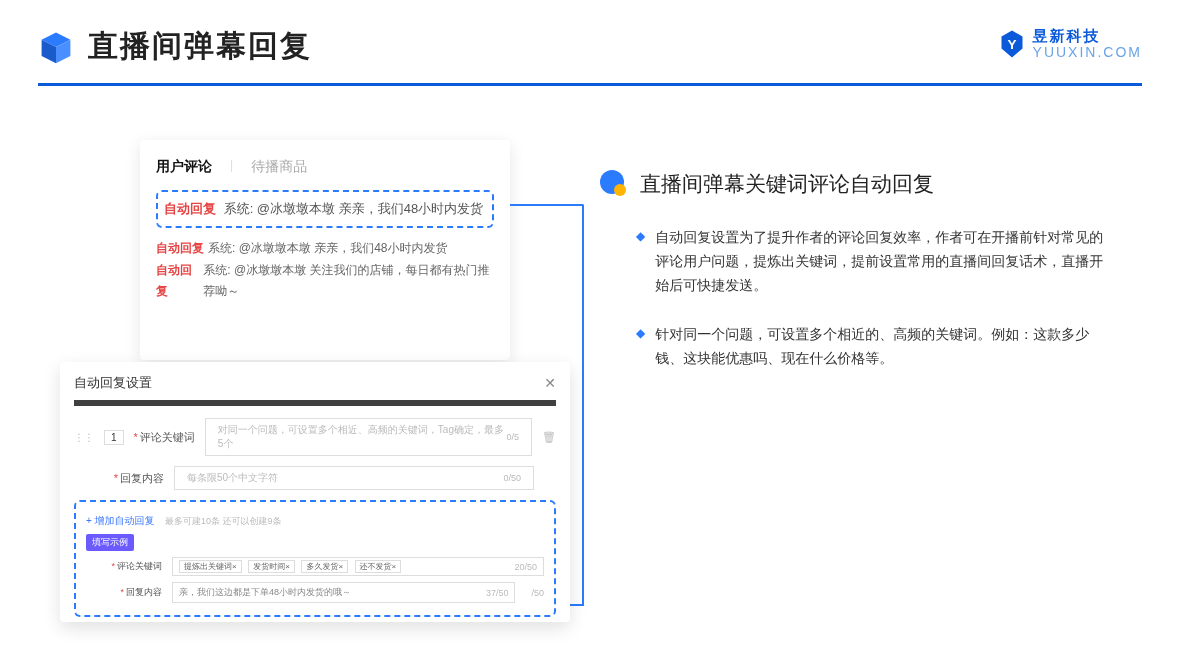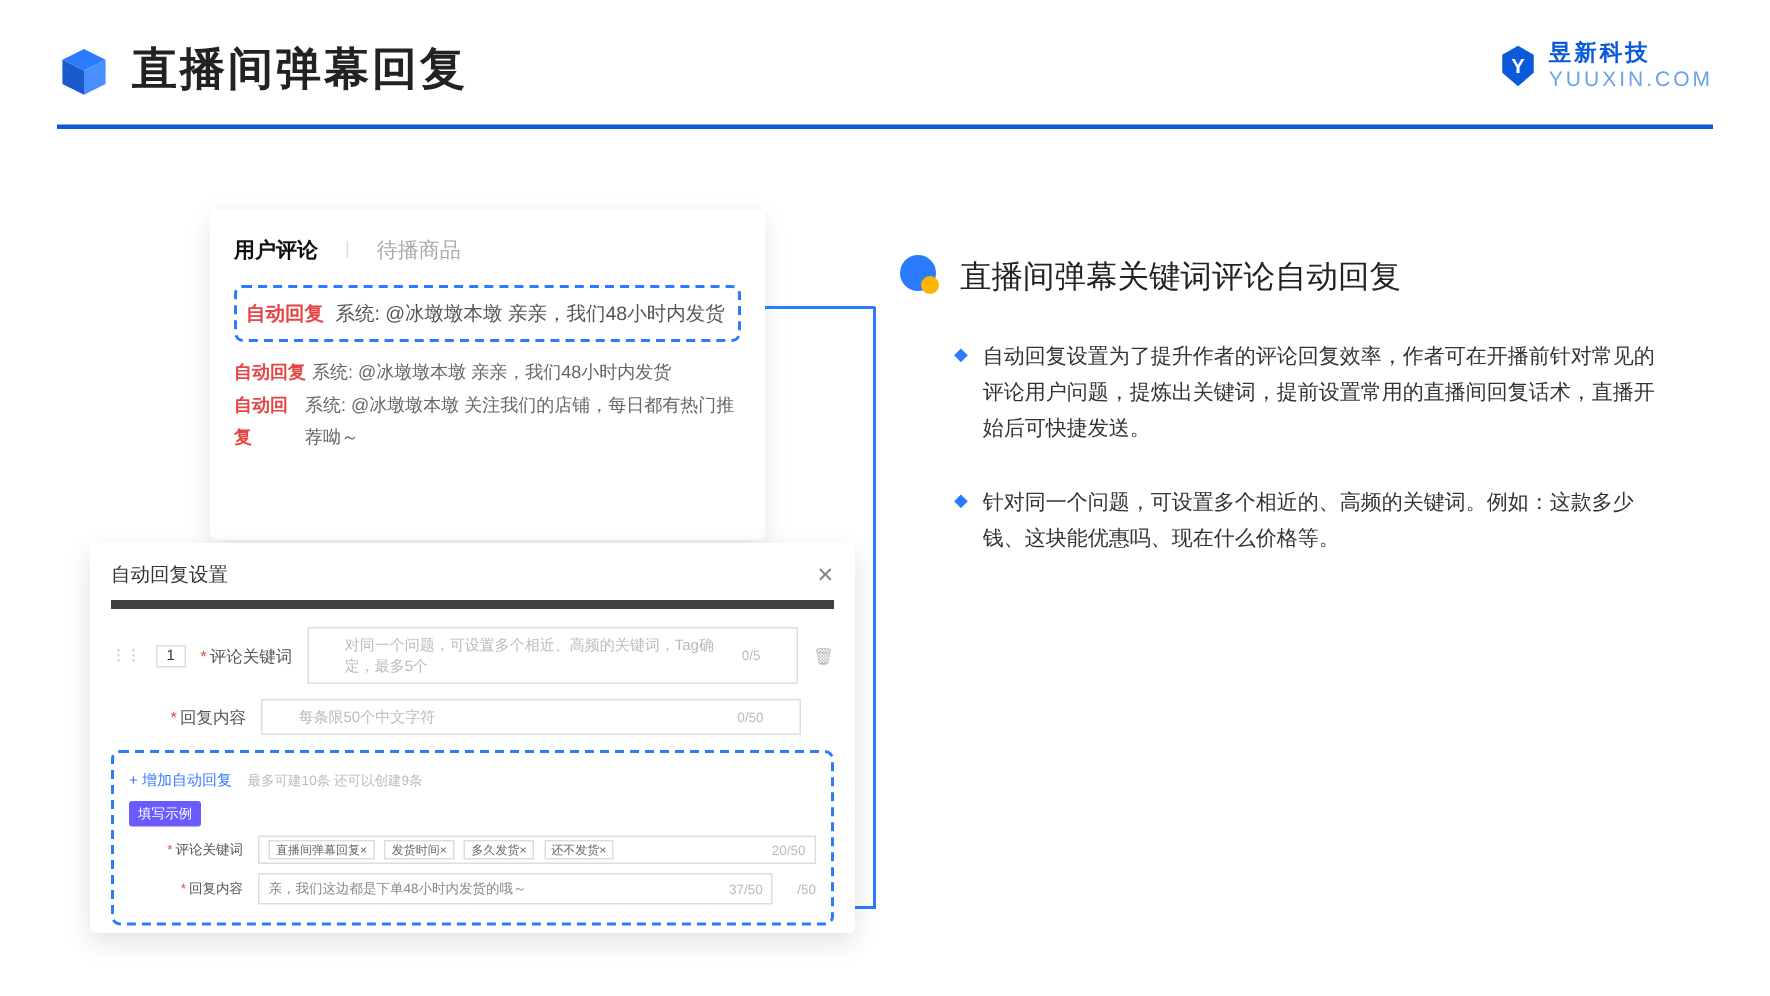--- a/index.html
+++ b/index.html
@@ -31,21 +31,21 @@
   .line .chip { font-size: 12px; }
 
   .panel-b { position: absolute; top: 222px; left: 0; width: 510px; height: 260px; background: #fff; box-shadow: 0 6px 18px rgba(0,0,0,.12); border-radius: 4px; padding: 12px 14px; }
   .modal-head { display: flex; justify-content: space-between; align-items: center; font-size: 13px; color: #333; border-bottom: 6px solid #404040; padding-bottom: 8px; margin-bottom: 12px; }
   .close { color: #888; font-size: 14px; }
   .row { display: flex; align-items: center; gap: 10px; margin-bottom: 10px; font-size: 11px; }
   .dots { color: #bbb; font-size: 10px; }
   .num { border: 1px solid #ddd; padding: 1px 6px; font-size: 10px; }
   .lab { color: #555; min-width: 56px; text-align: right; }
   .req { color: #e04a4a; margin-right: 2px; }
-  .input { flex: 1; border: 1px solid #ddd; padding: 4px 24px; font-size: 10px; color: #bbb; display: flex; justify-content: space-between; align-items: center; }
+  .input { flex: 1; border: 1px solid #ddd; padding: 4px 12px; font-size: 10px; color: #bbb; display: flex; justify-content: space-between; align-items: center; }
   .cnt { color: #bbb; font-size: 9px; }
   .trash { color: #bbb; font-size: 11px; }
 
   .dashed-box { border: 2px dashed #2b7bff; border-radius: 6px; padding: 8px 10px 12px 10px; margin-top: 6px; }
   .addlink { color: #3b77ff; font-size: 10px; }
   .addmeta { color: #bbb; font-size: 9px; margin-left: 6px; }
   .pill { display: inline-block; background: #6b5bff; color: #fff; font-size: 9px; padding: 2px 6px; border-radius: 2px; margin: 6px 0; }
   .tagbox { flex: 1; border: 1px solid #ddd; padding: 3px 6px; display: flex; justify-content: space-between; align-items: center; font-size: 9px; color: #888; }
   .tag { border: 1px solid #ddd; padding: 1px 4px; margin-right: 4px; color: #666; font-size: 8px; }
   .outcount { color: #bbb; font-size: 9px; margin-left: 6px; }
@@ -142,21 +142,21 @@
         <div>
           <span class="addlink">+ 增加自动回复</span>
           <span class="addmeta">最多可建10条 还可以创建9条</span>
         </div>
         <div class="pill">填写示例</div>
         <div class="row" style="margin-bottom:6px">
           <span style="width:10px"></span>
           <span class="lab" style="font-size:9px"><span class="req">*</span><span>评论关键词</span></span>
           <div class="tagbox">
             <span>
-              <span class="tag">直播间弹幕回复×</span>
+              <span class="tag">提炼出关键词×</span>
               <span class="tag">发货时间×</span>
               <span class="tag">多久发货×</span>
               <span class="tag">还不发货×</span>
             </span>
             <span class="cnt">20/50</span>
           </div>
         </div>
         <div class="row" style="margin-bottom:0">
           <span style="width:10px"></span>
           <span class="lab" style="font-size:9px"><span class="req">*</span><span>回复内容</span></span>

